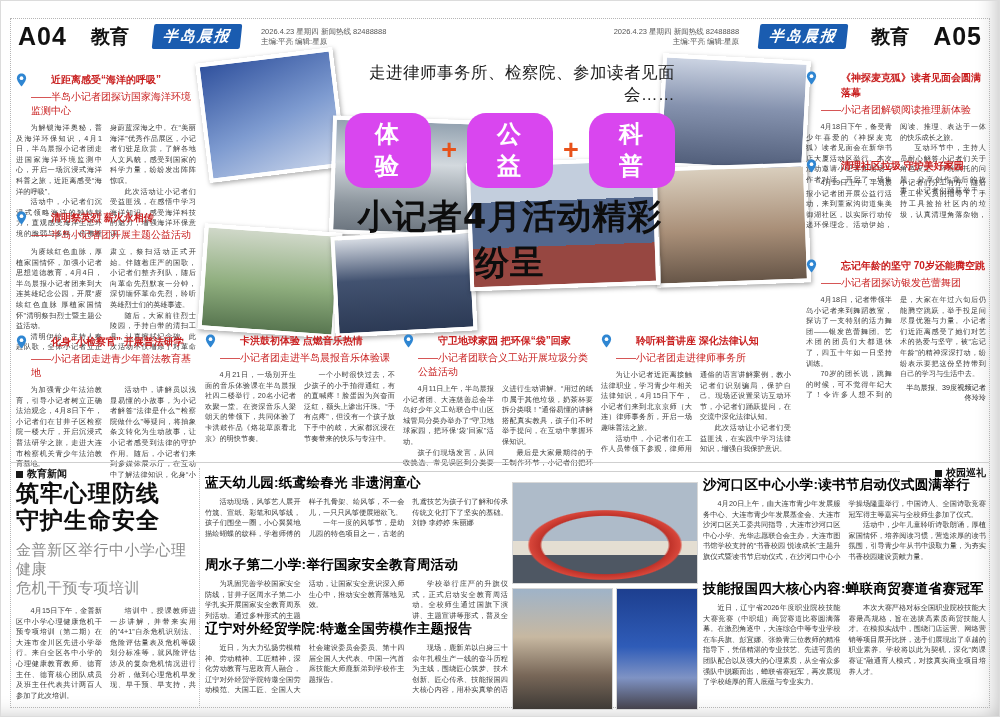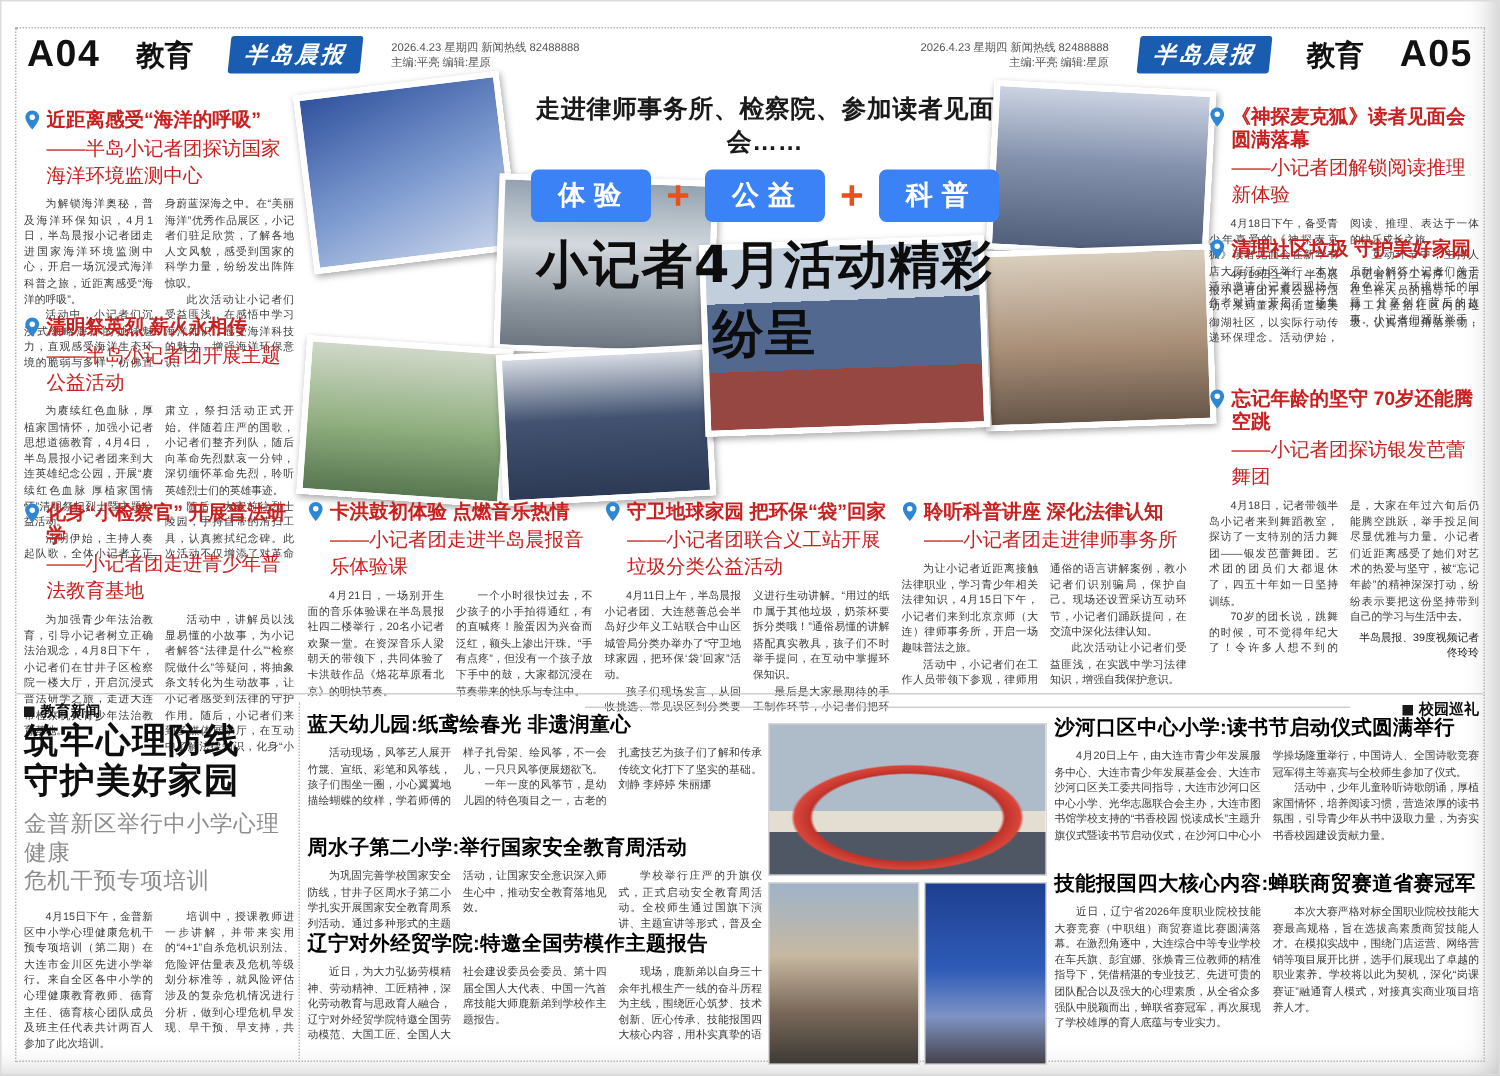--- a/index.html
+++ b/index.html
@@ -13,33 +13,33 @@
   
   .pageno{font-size:25px;font-weight:900;color:#111;letter-spacing:1px;}
   .secname{font-size:19px;font-weight:700;color:#111;margin:0 4px;}
   .logo{display:inline-block;background:#1a5cb0;color:#fff;padding:3px 10px;border-radius:2px;
         font-family:"DejaVu Serif",serif;font-style:italic;font-weight:700;font-size:15px;
         letter-spacing:2px;transform:skewX(-6deg);}
   .hmeta{font-size:7.5px;color:#555;line-height:10px;}
   .hrow{position:absolute;top:22px;display:flex;align-items:center;gap:20px;}
 
   
-  .kicker{font-size:16.5px;font-weight:700;color:#1a1a1a;letter-spacing:.5px;}
+  .kicker{font-size:16.5px;font-weight:400;color:#1a1a1a;letter-spacing:.5px;text-align:right;}
   .badges{display:flex;align-items:center;gap:10px;margin:7px 0 6px 0;}
-  .badge{background:#3b82f6;color:#fff;font-weight:900;font-size:18px;letter-spacing:6px;
-         padding:5px 14px 6px 18px;border-radius:5px;}
+  .badge{background:#d946ef;color:#fff;font-weight:900;font-size:24px;letter-spacing:6px;
+         padding:5px 14px 6px 18px;border-radius:19px;}
   .plus{color:#e8521a;font-size:27px;font-weight:900;}
   .feat-head{font-size:34px;font-weight:900;color:#0d0d0d;letter-spacing:1px;font-family:"DejaVu Sans",sans-serif;}
 
   
   .art{position:absolute;}
   .titrow{display:flex;align-items:flex-start;gap:4px;}
   .pin{flex:0 0 11px;margin-top:1px;}
-  .atitle{color:#c92020;font-weight:900;font-size:13px;line-height:15px;}
-  .asub{color:#c92020;font-size:13px;margin:3px 0 0 15px;}
+  .atitle{color:#c92020;font-weight:900;font-size:10px;line-height:15px;margin-left:20px;}
+  .asub{color:#c92020;font-size:10px;margin:3px 0 0 15px;}
   .abody{font-size:7.2px;line-height:10.6px;color:#3a3a3a;text-align:justify;overflow:hidden;
          column-count:2;column-gap:8px;margin-top:5px;}
   .abody p{margin:0;text-indent:2em;}
   .abody .credit{text-indent:0;text-align:right;margin-top:3px;color:#222;}
 
   
   .tag{display:flex;align-items:center;gap:4px;font-size:10px;font-weight:700;color:#111;}
   .sq{width:7px;height:7px;background:#1a1a1a;display:inline-block;}
   .lead-title{font-size:23px;font-weight:900;color:#0e0e0e;line-height:27px;letter-spacing:1px;}
   .lead-sub{font-size:15px;color:#8d8d8d;line-height:19px;margin-top:6px;letter-spacing:.5px;}
@@ -255,21 +255,21 @@
   </div>
 
   <div class="hline" style="left:11px;right:11px;top:462px;"></div>
 
   <div class="tag" style="position:absolute;left:16px;top:467px;">
     <span class="sq"></span>
     <span>教育新闻</span>
   </div>
   <div class="art" style="left:16px;top:480px;width:180px;">
     <div class="lead-title">筑牢心理防线</div>
-    <div class="lead-title">守护美好家园</div>
+    <div class="lead-title">守护生命安全</div>
     <div class="lead-sub">
       <span>金普新区举行中小学心理健康</span><br>
       <span>危机干预专项培训</span>
     </div>
     <div class="abody" style="height:102px;margin-top:9px;">
       <p>4月15日下午，金普新区中小学心理健康危机干预专项培训（第二期）在大连市金川区先进小学举行。来自全区各中小学的心理健康教育教师、德育主任、德育核心团队成员及班主任代表共计两百人参加了此次培训。</p>
       <p>培训中，授课教师进一步讲解，并带来实用的“4+1”自杀危机识别法、危险评估量表及危机等级划分标准等，就风险评估涉及的复杂危机情况进行分析，做到心理危机早发现、早干预、早支持，共同筑牢学生心理安全防线。</p>
     </div>
   </div>
 

